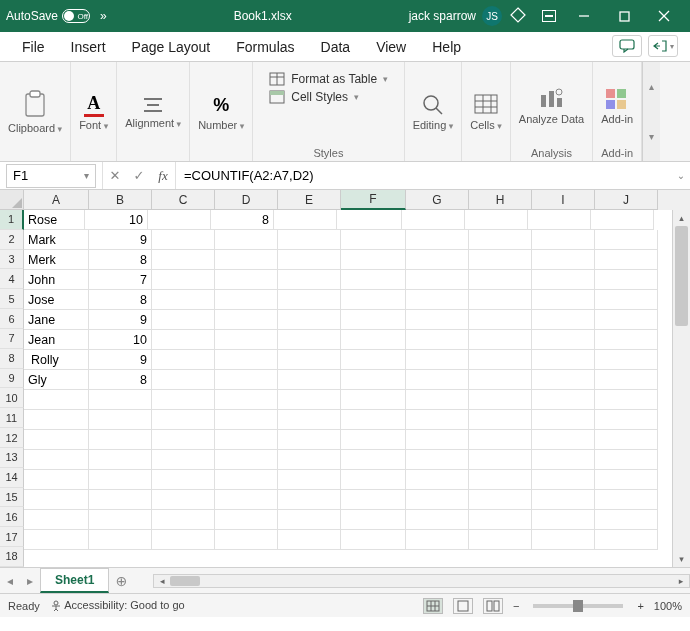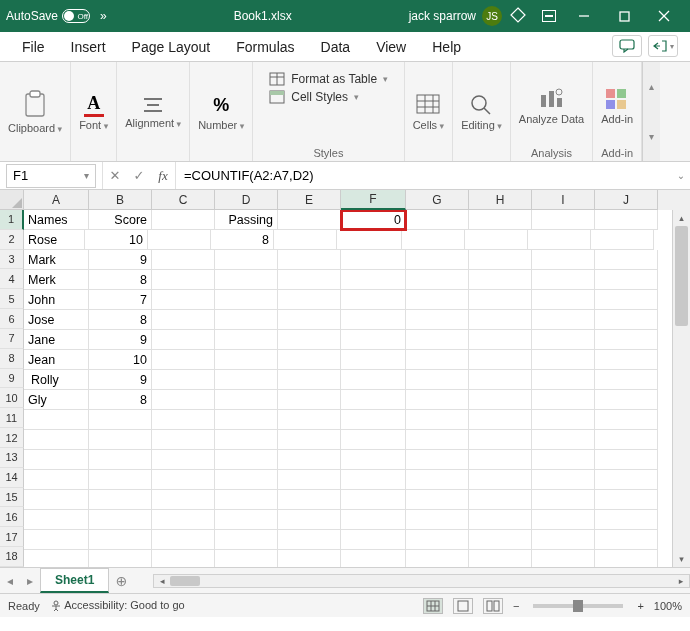--- a/index.html
+++ b/index.html
@@ -6,21 +6,21 @@
 body { width: 690px; height: 631px; overflow: hidden; background: #fff; user-select: none; }
 
 
 .titlebar { height: 32px; background: #1a6f4e; display: flex; align-items: center; color: #fff; font-size: 12px; padding: 0 6px; }
 .titlebar .autosave { display: flex; align-items: center; gap: 4px; }
 .titlebar .toggle { width: 28px; height: 14px; border: 1px solid #fff; border-radius: 7px; display: flex; align-items: center; padding: 0 1px; font-size: 8px; justify-content: flex-end; color:#fff; }
 .titlebar .toggle::before { content:""; width:10px; height:10px; background:#fff; border-radius:50%; margin-right:auto; }
 .titlebar .chev { margin: 0 10px; font-size:12px; }
 .titlebar .filename { flex: 1; text-align: center; }
 .titlebar .user { display: flex; align-items: center; gap: 6px; }
-.titlebar .avatar { width:20px; height:20px; border-radius:50%; background:#4d7c0f; display:flex; align-items:center; justify-content:center; font-size:10px; }
+.titlebar .avatar { width:20px; height:20px; border-radius:50%; background:#0f766e; display:flex; align-items:center; justify-content:center; font-size:10px; }
 .titlebar .winbtn { width: 40px; height: 32px; display: flex; align-items: center; justify-content: center; font-size: 12px; }
 .titlebar .winbtn svg { stroke:#fff; }
 .titlebar .diamond { margin:0 8px; }
 .titlebar .rect { width:14px; height:12px; border:1px solid #fff; display:flex; align-items:center; justify-content:center; margin:0 8px;}
 .titlebar .rect .inner { width:8px; height:2px; background:#fff;}
 
 
 .tabs { height: 30px; background: #fff; display: flex; align-items: flex-end; padding: 0 10px; border-bottom: 1px solid #d0d0d0; gap: 2px; }
 .tabs .tab { padding: 6px 12px; font-size: 14px; color: #222; cursor: pointer; }
 .tabs .tab.active { color: #1a6f4e; border-bottom: 3px solid #1a6f4e; font-weight: 600; }
@@ -208,38 +208,38 @@
               <rect x="1" y="1" width="14" height="4" fill="#a8c8a8"></rect>
             </svg>
           </span>
         <span>Cell Styles</span>
       </div>
     </div>
     <div class="glabel">Styles</div>
   </div>
   <div class="group">
     <div class="top">
+      <svg width="24" height="24">
+          <circle cx="10" cy="10" r="7" fill="none" stroke="#666" stroke-width="1.5"></circle>
+          <line x1="15" y1="15" x2="21" y2="21" stroke="#666" stroke-width="1.5"></line>
+        </svg>
+      <span class="sm drop">Editing</span>
+    </div>
+    <div class="glabel"></div>
+  </div>
+  <div class="group">
+    <div class="top">
       <svg width="26" height="24">
           <rect x="2" y="2" width="22" height="18" fill="none" stroke="#666"></rect>
           <line x1="2" y1="8" x2="24" y2="8" stroke="#666"></line>
           <line x1="2" y1="14" x2="24" y2="14" stroke="#666"></line>
           <line x1="10" y1="2" x2="10" y2="20" stroke="#666"></line>
           <line x1="18" y1="2" x2="18" y2="20" stroke="#666"></line>
         </svg>
       <span class="sm drop">Cells</span>
-    </div>
-    <div class="glabel"></div>
-  </div>
-  <div class="group">
-    <div class="top">
-      <svg width="24" height="24">
-          <circle cx="10" cy="10" r="7" fill="none" stroke="#666" stroke-width="1.5"></circle>
-          <line x1="15" y1="15" x2="21" y2="21" stroke="#666" stroke-width="1.5"></line>
-        </svg>
-      <span class="sm drop">Editing</span>
     </div>
     <div class="glabel"></div>
   </div>
   <div class="group">
     <div class="top">
       <svg width="26" height="24">
           <rect x="2" y="8" width="5" height="12" fill="#888"></rect>
           <rect x="10" y="4" width="5" height="16" fill="#888"></rect>
           <rect x="18" y="11" width="5" height="9" fill="#888"></rect>
           <circle cx="20" cy="5" r="3" fill="none" stroke="#888"></circle>
@@ -317,32 +317,20 @@
         <div class="rh">12</div>
         <div class="rh">13</div>
         <div class="rh">14</div>
         <div class="rh">15</div>
         <div class="rh">16</div>
         <div class="rh">17</div>
         <div class="rh">18</div>
       </div>
     <div class="cells" id="cells">
         <div class="row">
-          <div class="cell colA" style="width: 65px;">Names</div>
-          <div class="cell colB r" style="width: 63px;">Score</div>
-          <div class="cell colC" style="width: 63px;"></div>
-          <div class="cell colD r" style="width: 63px;">Passing</div>
-          <div class="cell colE" style="width: 63px;"></div>
-          <div class="cell colF r selected" style="width: 65px;">0</div>
-          <div class="cell colG" style="width: 63px;"></div>
-          <div class="cell colH" style="width: 63px;"></div>
-          <div class="cell colI" style="width: 63px;"></div>
-          <div class="cell colJ" style="width: 63px;"></div>
-        </div>
-        <div class="row">
           <div class="cell colA" style="width: 61px;">Rose</div>
           <div class="cell colB r" style="width: 63px;">10</div>
           <div class="cell colC" style="width: 63px;"></div>
           <div class="cell colD r" style="width: 63px;">8</div>
           <div class="cell colE" style="width: 63px;"></div>
           <div class="cell colF r" style="width: 65px;"></div>
           <div class="cell colG" style="width: 63px;"></div>
           <div class="cell colH" style="width: 63px;"></div>
           <div class="cell colI" style="width: 63px;"></div>
           <div class="cell colJ" style="width: 63px;"></div>

